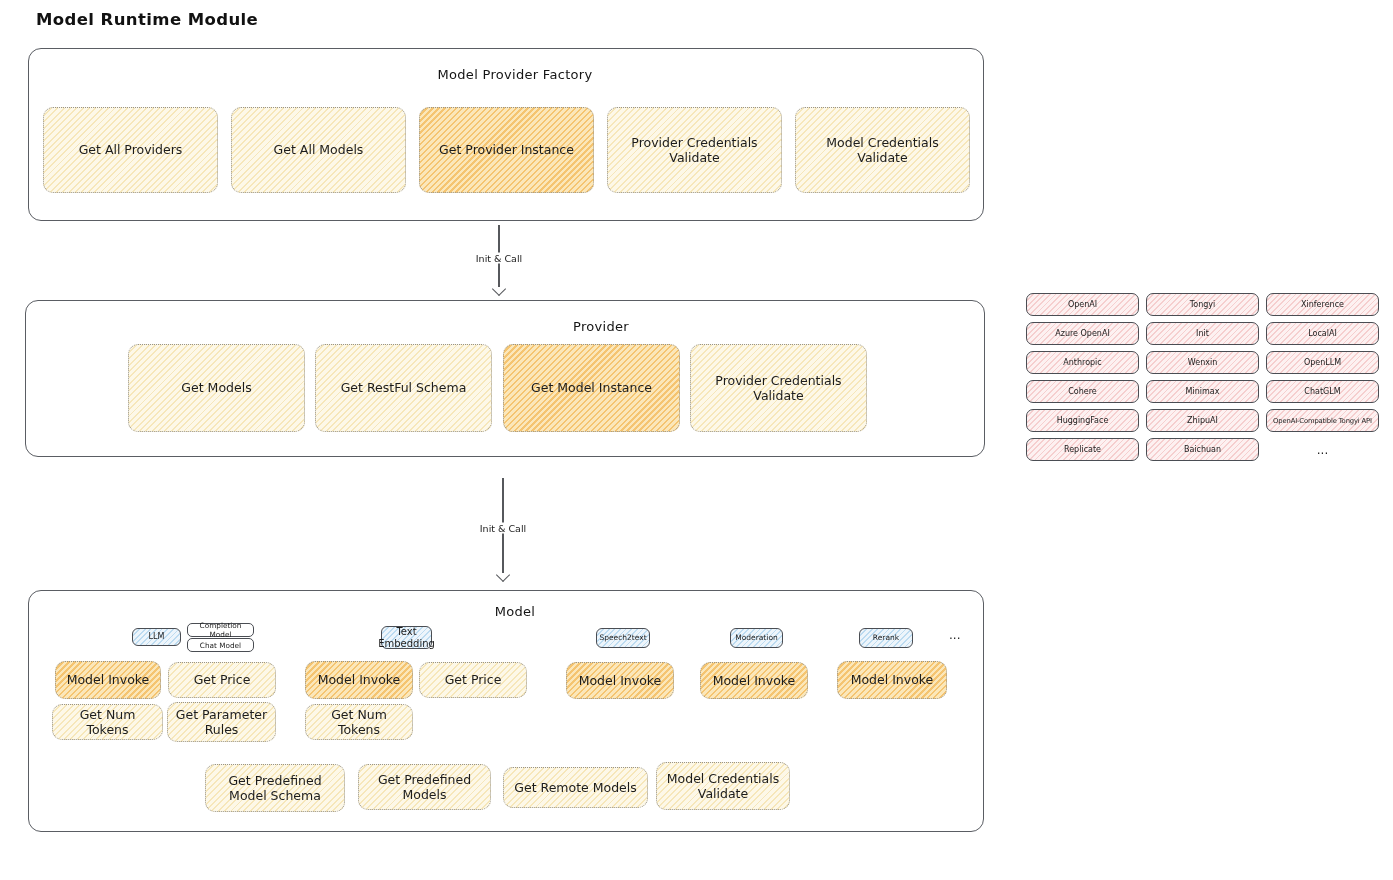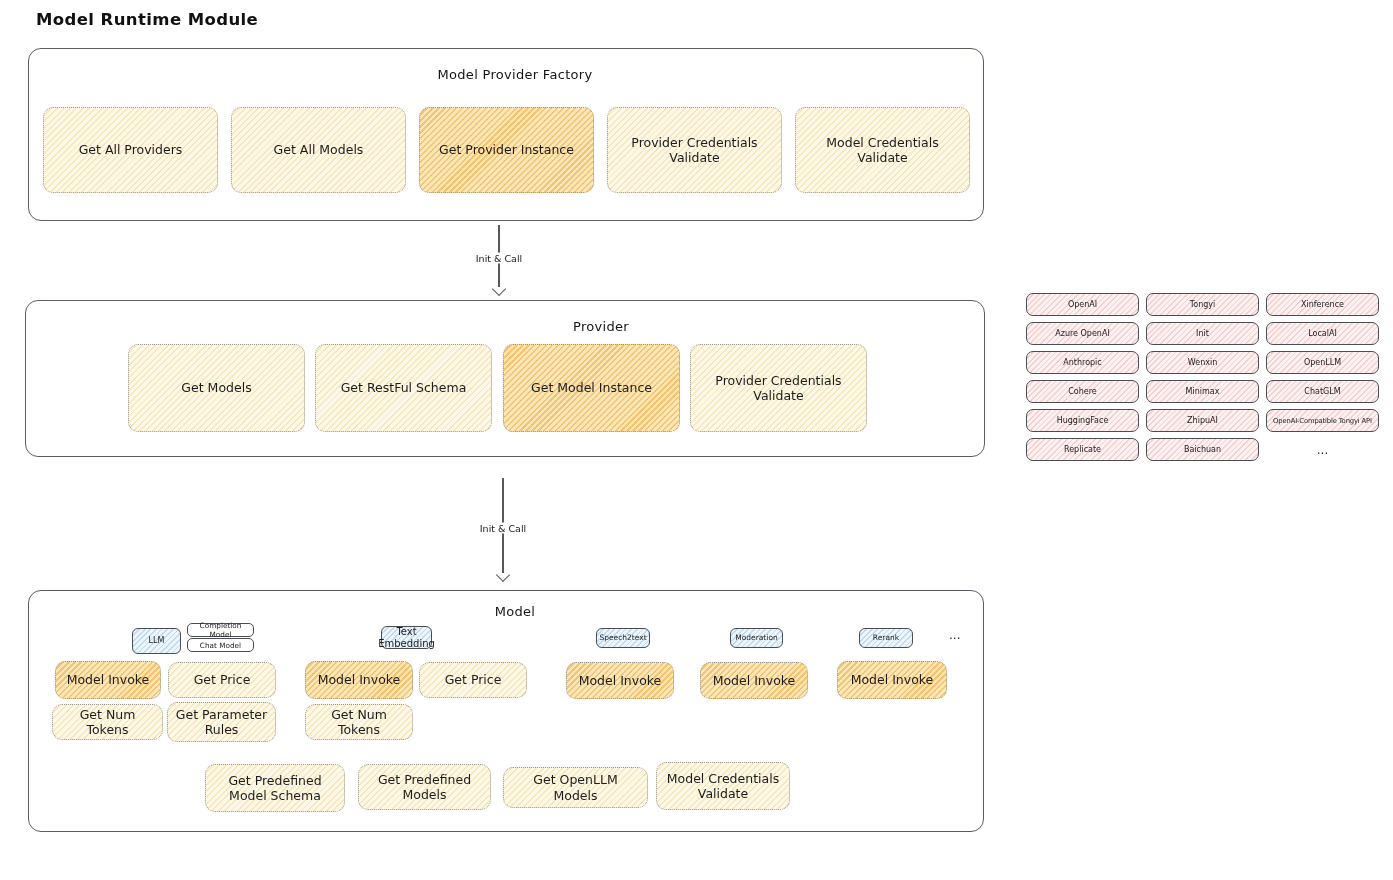--- a/index.html
+++ b/index.html
@@ -141,21 +141,21 @@
 
   <div class="arrow" style="left:503px; top:478px; height:102px;">
     <div class="ln" style="height:95px;"></div>
     <div class="hd"></div>
     <div class="lb" style="top:50px;">Init &amp; Call</div>
   </div>
 
   <div class="section stack2" style="left:28px; top:590px; width:954px; height:240px;"></div>
   <div class="sec-title" style="left:28px; top:604px; width:954px;">Model</div>
 
-  <div class="tabb fill-b" style="left:132px; top:628px; width:49px; height:26px; font-size:8px;">LLM</div>
+  <div class="tabb fill-b" style="left:132px; top:628px; width:49px; height:18px; font-size:8px;">LLM</div>
   <div class="tabw" style="left:187px; top:623px; width:67px; height:14px;">Completion Model</div>
   <div class="tabw" style="left:187px; top:638px; width:67px; height:14px;">Chat Model</div>
   <div class="tabb fill-b tab-te" style="left:381px; top:626px; width:51px; height:23px;">Text Embedding</div>
   <div class="tabb fill-b" style="left:596px; top:628px; width:54px; height:20px;">Speech2text</div>
   <div class="tabb fill-b" style="left:730px; top:628px; width:53px; height:20px;">Moderation</div>
   <div class="tabb fill-b" style="left:859px; top:628px; width:54px; height:20px;">Rerank</div>
   <div class="more-dots" style="left:949px; top:628px;">...</div>
 
   <div class="func fill-o" style="left:55px; top:661px; width:106px; height:38px;">Model Invoke</div>
   <div class="func fill-y" style="left:168px; top:662px; width:108px; height:36px;">Get Price</div>
@@ -164,16 +164,16 @@
   <div class="func fill-o" style="left:566px; top:662px; width:108px; height:37px;">Model Invoke</div>
   <div class="func fill-o" style="left:700px; top:662px; width:108px; height:37px;">Model Invoke</div>
   <div class="func fill-o" style="left:837px; top:661px; width:110px; height:38px;">Model Invoke</div>
 
   <div class="func fill-y" style="left:52px; top:704px; width:111px; height:36px;">Get Num Tokens</div>
   <div class="func fill-y" style="left:167px; top:702px; width:109px; height:40px;">Get Parameter Rules</div>
   <div class="func fill-y" style="left:305px; top:704px; width:108px; height:36px;">Get Num Tokens</div>
 
   <div class="func fill-y" style="left:205px; top:764px; width:140px; height:48px;">Get Predefined Model Schema</div>
   <div class="func fill-y" style="left:358px; top:764px; width:133px; height:46px;">Get Predefined Models</div>
-  <div class="func fill-y" style="left:503px; top:767px; width:145px; height:41px;">Get OpenLLM Models</div>
+  <div class="func fill-y" style="left:503px; top:767px; width:145px; height:41px;">Get Remote Models</div>
   <div class="func fill-y" style="left:656px; top:762px; width:134px; height:48px;">Model Credentials Validate</div>
 
 </div>
 
 </body></html>

